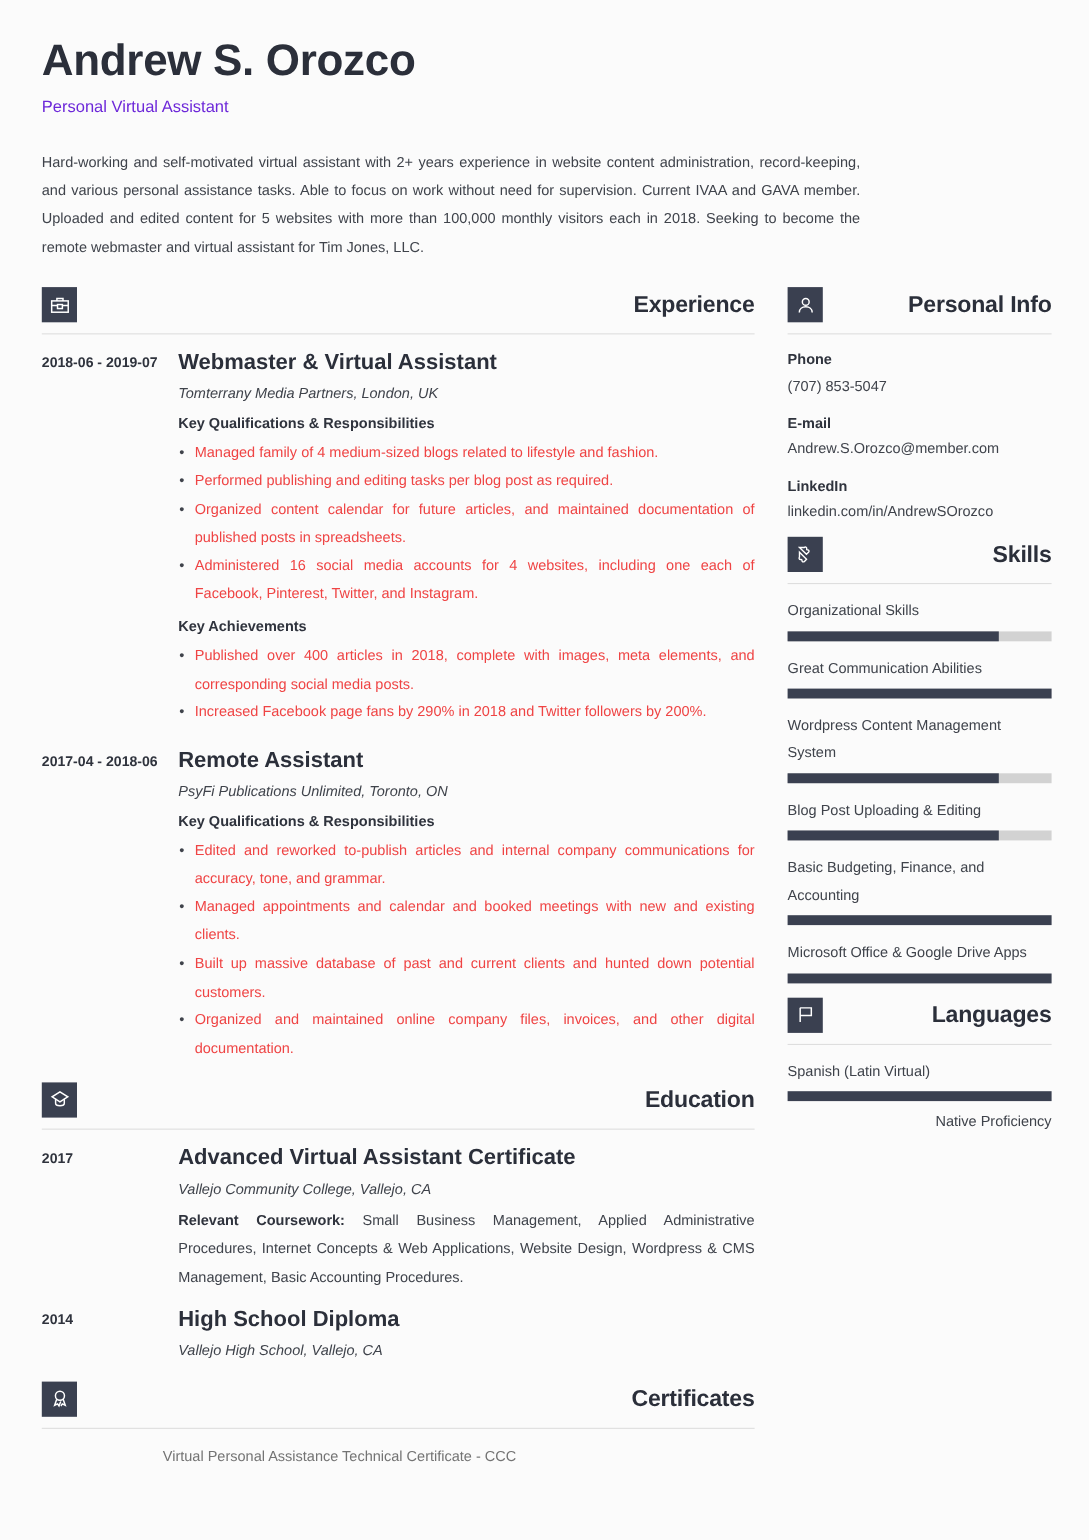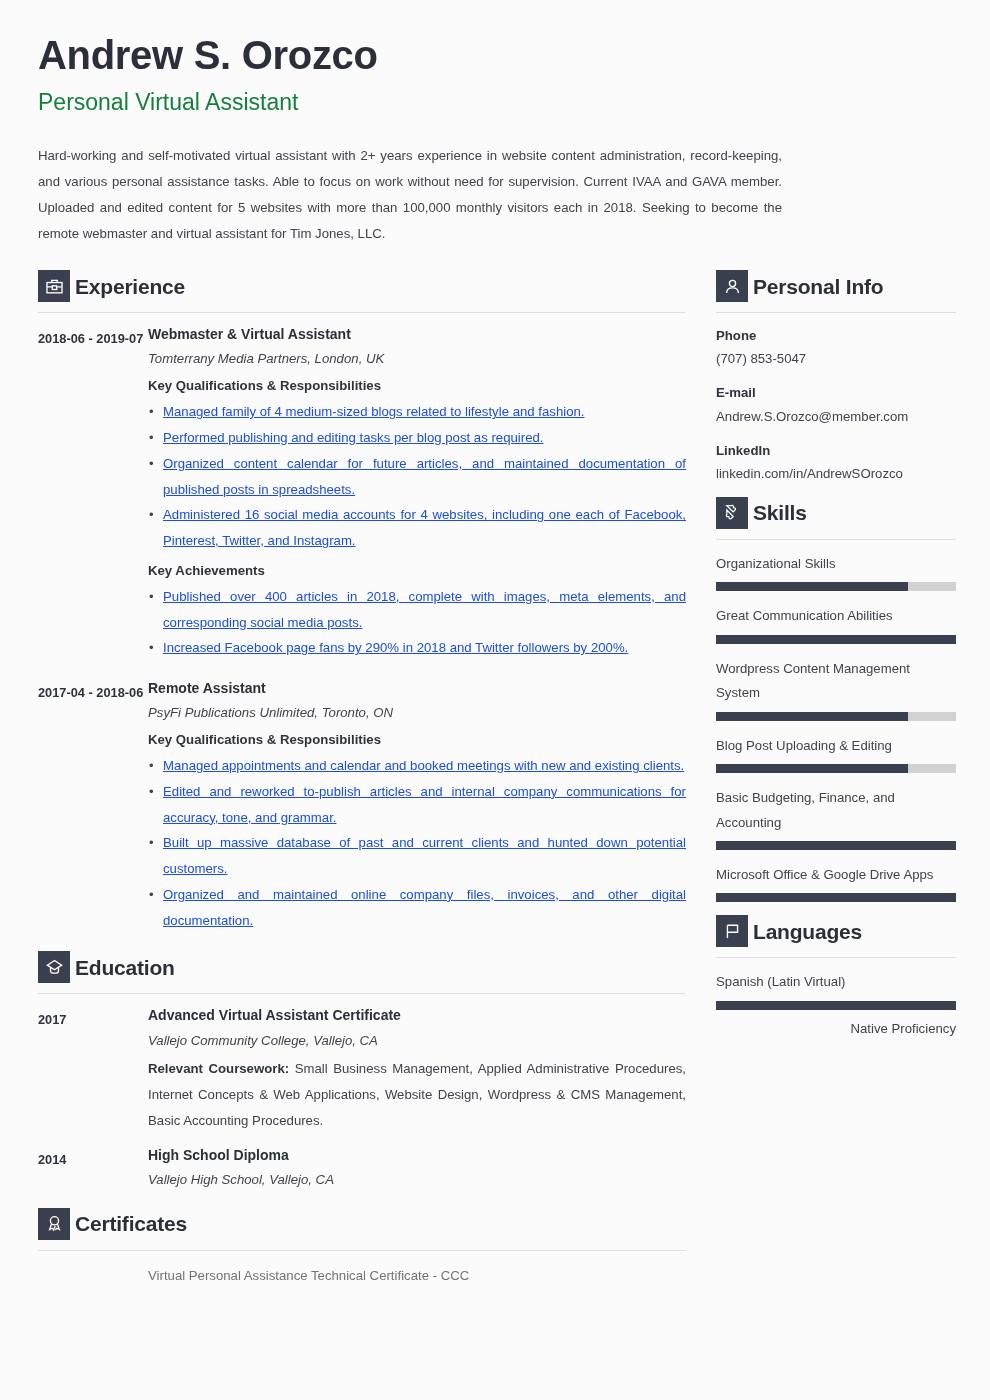--- a/index.html
+++ b/index.html
@@ -26,22 +26,22 @@
   
   .name {
     font-size: 40px;
     font-weight: bold;
     letter-spacing: -0.3px;
     color: #2b2f3a;
     line-height: 1.05;
     margin: 0 0 14px 0;
   }
   .job-title {
-    font-size: 23px;
-    color: #15803d;
+    font-size: 15px;
+    color: #6d28d9;
     font-weight: normal;
     margin: 0 0 28px 0;
     line-height: 1.1;
   }
   .summary {
     font-size: 13.2px;
     line-height: 1.95;
     color: #3f434b;
     text-align: justify;
     margin: 0 0 24px 0;
@@ -55,22 +55,23 @@
     align-items: flex-start;
   }
   .col-main { width: 648px; flex: 0 0 648px; }
   .col-side { width: 240px; flex: 0 0 240px; }
 
   
   .section { margin-bottom: 2px; }
   .section-head {
     display: flex;
     align-items: center;
-    gap: 5px;
+    gap: 24px;
     margin-bottom: 0;
+    justify-content: space-between;
   }
   .sec-icon {
     width: 32px;
     height: 32px;
     background: #3a4050;
     flex: 0 0 32px;
     display: flex;
     align-items: center;
     justify-content: center;
   }
@@ -84,35 +85,35 @@
   }
   .sec-rule {
     border: 0;
     border-top: 1px solid #dedede;
     margin: 10px 0 12px 0;
   }
 
   
   .entry {
     display: flex;
-    gap: 0;
+    gap: 14px;
     margin-bottom: 12px;
   }
   .entry-date {
     width: 110px;
     flex: 0 0 110px;
     font-size: 12.8px;
     font-weight: bold;
     color: #2f333d;
     line-height: 1.75;
     padding-top: 3px;
   }
   .entry-body { flex: 1 1 auto; min-width: 0; }
   .entry-role {
-    font-size: 14px;
+    font-size: 20px;
     font-weight: bold;
     color: #2b2f3a;
     line-height: 1.3;
     margin: 0 0 6px 0;
   }
   .entry-org {
     font-size: 13.2px;
     font-style: italic;
     color: #3f434b;
     line-height: 1.5;
@@ -128,24 +129,23 @@
   ul.bullets {
     list-style: none;
     margin: 0 0 6px 0;
     padding: 0;
   }
   ul.bullets li {
     position: relative;
     padding-left: 15px;
     font-size: 13.2px;
     line-height: 1.95;
-    color: #1d4ed8;
+    color: #ef4444;
     text-align: justify;
     margin-bottom: 0;
-    text-decoration: underline;
   }
   ul.bullets li::before {
     content: "•";
     position: absolute;
     left: 1px;
     top: 0;
     color: #3f434b;
   }
   .course-para {
     font-size: 13.2px;
@@ -253,22 +253,22 @@
         </div>
 
         <div class="entry">
           <div class="entry-date">2017-04 - 2018-06</div>
           <div class="entry-body">
             <div class="entry-role">Remote Assistant</div>
             <div class="entry-org">PsyFi Publications Unlimited, Toronto, ON</div>
 
             <div class="sub-head">Key Qualifications &amp; Responsibilities</div>
             <ul class="bullets">
+              <li>Edited and reworked to-publish articles and internal company communications for accuracy, tone, and grammar.</li>
               <li>Managed appointments and calendar and booked meetings with new and existing clients.</li>
-              <li>Edited and reworked to-publish articles and internal company communications for accuracy, tone, and grammar.</li>
               <li>Built up massive database of past and current clients and hunted down potential customers.</li>
               <li>Organized and maintained online company files, invoices, and other digital documentation.</li>
             </ul>
           </div>
         </div>
       </div>
 
       <div class="section">
         <div class="section-head">
           <span class="sec-icon">

